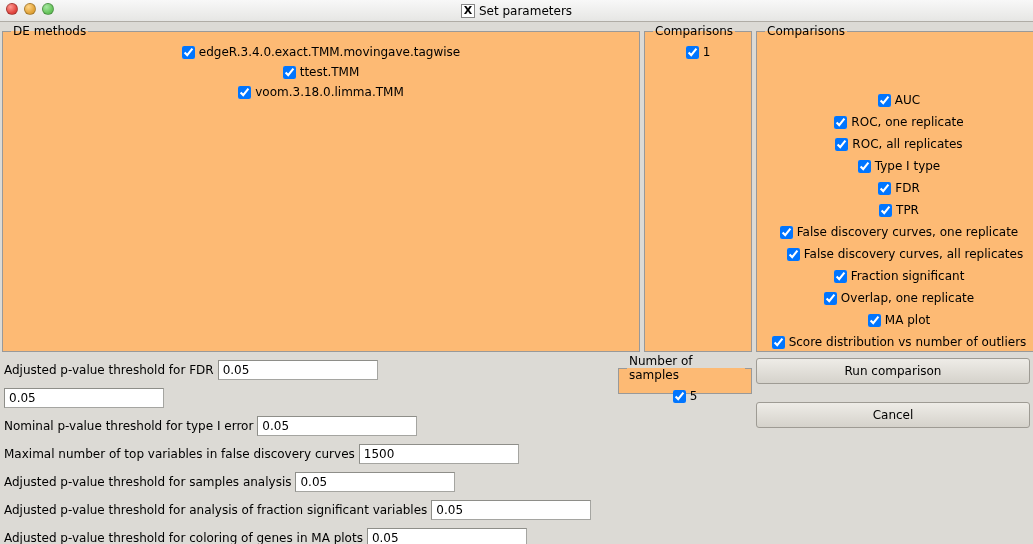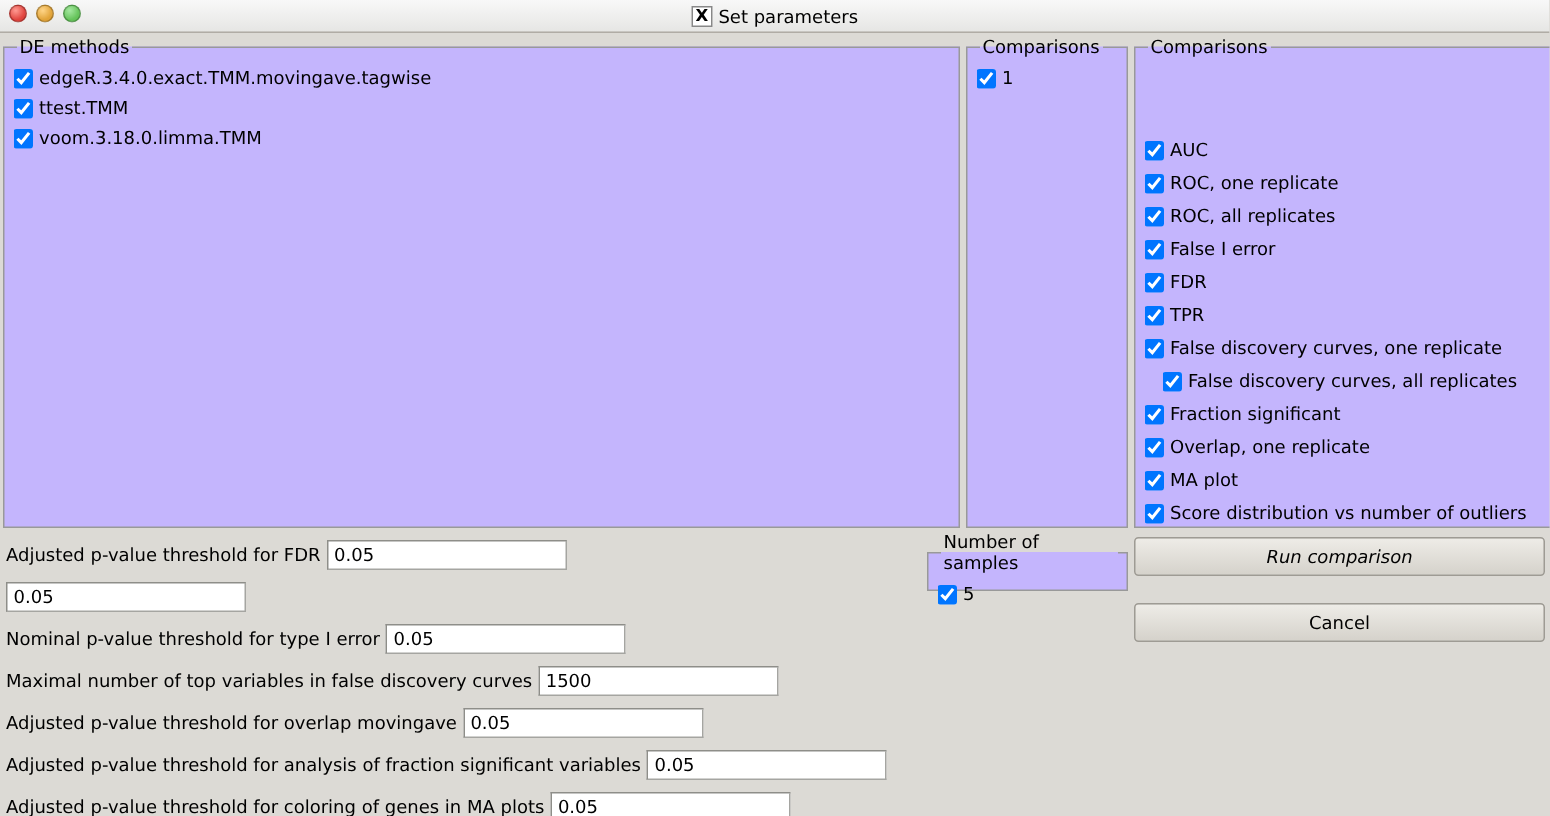--- a/index.html
+++ b/index.html
@@ -44,31 +44,32 @@
     font-size: 11px; line-height: 1; font-weight: bold;
   }
   .app-body {
     position: relative;
     width: 1033px;
     height: 522px;
   }
   fieldset.panel {
     position: absolute;
     border: 1px solid #999;
-    background: #c4b5fd;
+    background: #fdba74;
     margin: 0; padding: 4px 6px 6px 6px;
   }
   fieldset.panel > legend {
     padding: 0 2px;
     font-size: 12px;
     margin-left: 2px;
   }
   .chk-row {
     display: flex; align-items: center;
     height: 20px;
+    justify-content: center;
   }
   .chk-row input[type=checkbox] {
     margin: 0 4px 0 0;
     width: 13px; height: 13px;
   }
   .param-rows {
     position: absolute;
     left: 4px;
   }
   .param-row {
@@ -154,21 +155,21 @@
       <div class="chk-row" style="height:22px;">
           <input type="checkbox" checked="" style="">
           <span>ROC, one replicate</span>
         </div>
       <div class="chk-row" style="height:22px;">
           <input type="checkbox" checked="" style="">
           <span>ROC, all replicates</span>
         </div>
       <div class="chk-row" style="height:22px;">
           <input type="checkbox" checked="" style="">
-          <span>False I error</span>
+          <span>Type I type</span>
         </div>
       <div class="chk-row" style="height:22px;">
           <input type="checkbox" checked="" style="">
           <span>FDR</span>
         </div>
       <div class="chk-row" style="height:22px;">
           <input type="checkbox" checked="" style="">
           <span>TPR</span>
         </div>
       <div class="chk-row" style="height:22px;">
@@ -199,42 +200,42 @@
   </fieldset>
 
   <fieldset class="panel" style="left:618px; top:332px; width:134px; height:40px;">
     <legend>Number of samples</legend>
     <div class="chk-row">
       <input type="checkbox" checked="" style="">
       <span>5</span>
     </div>
   </fieldset>
 
-  <button class="btn btn-run" style="top:336px;font-style:italic;">Run comparison</button>
+  <button class="btn btn-run" style="top:336px;">Run comparison</button>
 
   <button class="btn btn-cancel" style="top:380px;">Cancel</button>
 
   <div class="param-rows" style="top:334px;">
     <div class="param-row">
       <label>Adjusted p-value threshold for FDR</label>
       <input class="txt" type="text" value="0.05" style="">
     </div>
     <div class="param-row">
       <input class="txt" type="text" value="0.05" style="">
     </div>
     <div class="param-row">
       <label>Nominal p-value threshold for type I error</label>
       <input class="txt" type="text" value="0.05" style="">
     </div>
     <div class="param-row">
       <label>Maximal number of top variables in false discovery curves</label>
       <input class="txt" type="text" value="1500" style="">
     </div>
     <div class="param-row">
-      <label>Adjusted p-value threshold for overlap movingave</label>
+      <label>Adjusted p-value threshold for samples analysis</label>
       <input class="txt" type="text" value="0.05" style="">
     </div>
     <div class="param-row">
       <label>Adjusted p-value threshold for analysis of fraction significant variables</label>
       <input class="txt" type="text" value="0.05" style="">
     </div>
     <div class="param-row">
       <label>Adjusted p-value threshold for coloring of genes in MA plots</label>
       <input class="txt" type="text" value="0.05" style="">
     </div>

